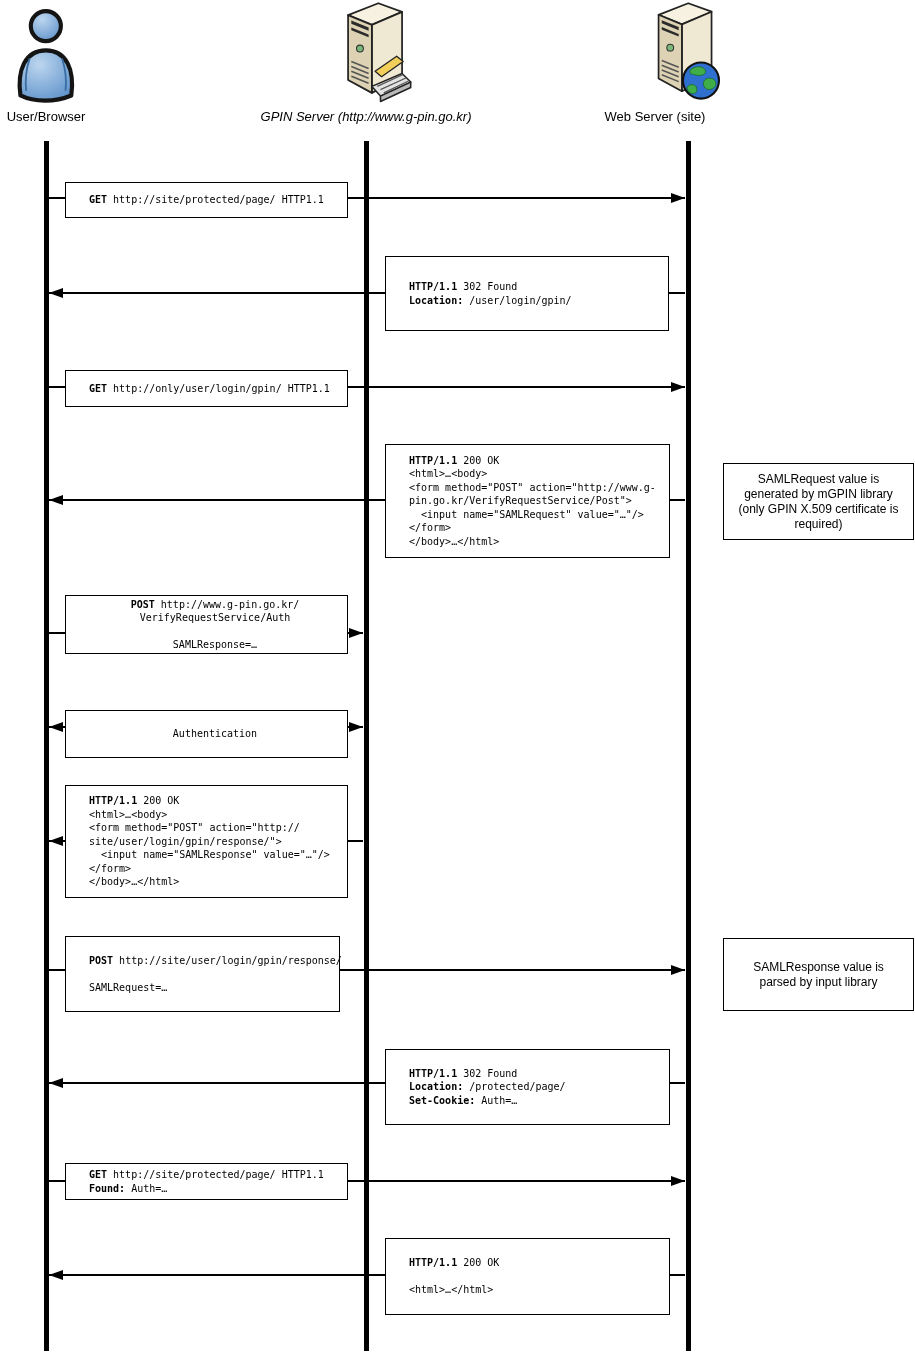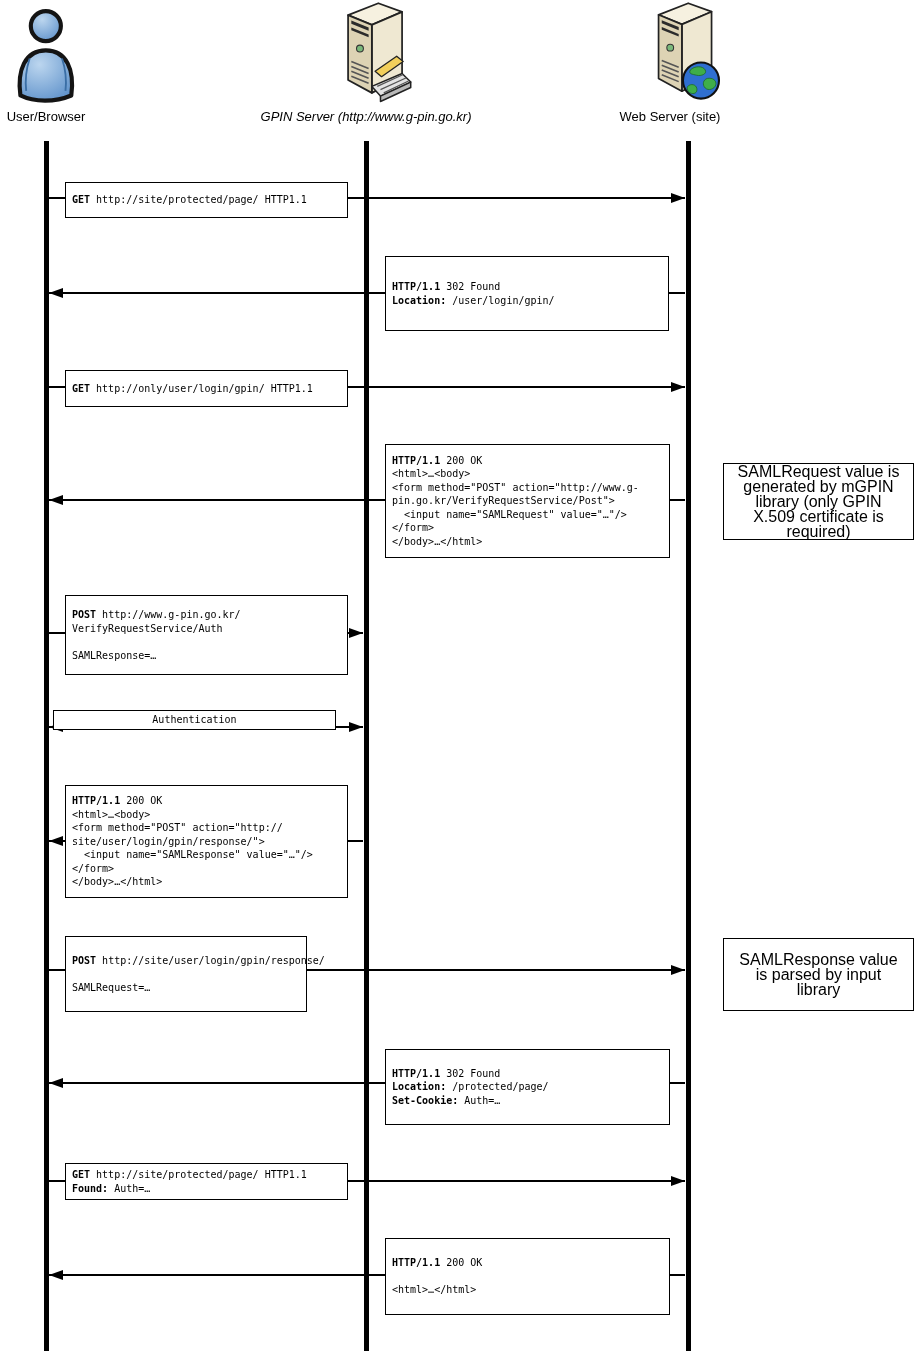--- a/index.html
+++ b/index.html
@@ -12,25 +12,25 @@
   .msg-line{position:absolute;height:2px;background:#000;z-index:1;}
   .arrow-right{position:absolute;width:0;height:0;border-top:5.5px solid transparent;
                border-bottom:5.5px solid transparent;border-left:14px solid #000;z-index:2;}
   .arrow-left{position:absolute;width:0;height:0;border-top:5.5px solid transparent;
               border-bottom:5.5px solid transparent;border-right:14px solid #000;z-index:2;}
   .msg-box{position:absolute;background:#fff;border:1.5px solid #000;z-index:4;
            box-sizing:border-box;display:flex;flex-direction:column;justify-content:center;
            padding:4px 6px;font-family:"DejaVu Sans Mono","Liberation Mono",monospace;
            font-size:10px;line-height:13.5px;color:#000;}
   .msg-box.center{align-items:center;text-align:center;}
-  .code-line{white-space:pre;min-height:13.5px;}
+  .code-line{white-space:pre;min-height:13.5px;margin-left:17px;}
   .bold{font-weight:bold;}
   .note-box{position:absolute;background:#fff;border:1.5px solid #000;z-index:4;
             box-sizing:border-box;display:flex;align-items:center;justify-content:center;
-            text-align:center;font-family:"Liberation Sans",sans-serif;font-size:16px;
+            text-align:center;font-family:"Liberation Sans",sans-serif;font-size:12px;
             line-height:15px;padding:6px 10px;color:#000;}
 </style>
 </head>
 <body>
 
 <div id="stage">
 
   <svg class="actor-icon" style="left:10px;top:6px;" width="74" height="98" viewBox="0 0 64 84">
     <defs>
       <radialGradient id="pg" cx="38%" cy="28%" r="85%">
@@ -66,21 +66,21 @@
     <polygon points="12,14 34,23 34,86 12,74" fill="#ddd3b4" stroke="#222" stroke-width="1.6" stroke-linejoin="round"></polygon>
     <polygon points="15,19 31,25.5 31,28.5 15,22" fill="#2b2b2b"></polygon>
     <polygon points="15,25.5 31,32 31,34.5 15,28" fill="#2b2b2b"></polygon>
     <circle cx="23" cy="45" r="3.2" fill="#7ab87a" stroke="#333" stroke-width="1"></circle>
     <path d="M15 57 L31 63.5 M15 61.5 L31 68 M15 66 L31 72.5 M15 70.5 L31 77" stroke="#555" stroke-width="1.5"></path>
     <circle cx="52" cy="76" r="17" fill="#2f6fd0" stroke="#111" stroke-width="2"></circle>
     <path d="M42 66 C46 62 54 62 56 66 C58 70 52 72 48 71 C44 70 40 70 42 66 Z" fill="#3fae49" stroke="#1d6b2a" stroke-width="0.8"></path>
     <path d="M58 74 C63 73 67 76 66 80 C65 84 59 86 56 83 C53 80 54 75 58 74 Z" fill="#3fae49" stroke="#1d6b2a" stroke-width="0.8"></path>
     <path d="M42 80 C46 79 49 82 48 86 C47 89 42 89 40 86 C38 83 39 81 42 80 Z" fill="#3fae49" stroke="#1d6b2a" stroke-width="0.8"></path>
   </svg>
-  <div class="actor-label" style="left:568px;top:109px;width:204px;">Web Server (site)</div>
+  <div class="actor-label" style="left:553px;top:109px;width:204px;">Web Server (site)</div>
 
   <div id="diagram">
       <div class="lifeline" style="left: 43.5px; top: 141px; height: 1210px;"></div>
       <div class="lifeline" style="left: 363.5px; top: 141px; height: 1210px;"></div>
       <div class="lifeline" style="left: 685.5px; top: 141px; height: 1210px;"></div>
       <div class="msg-line" style="left: 49px; top: 197px; width: 636px;"></div>
       <div class="arrow-right" style="left: 671px; top: 192.5px;"></div>
       <div class="msg-box" style="left: 65px; top: 182px; width: 283px; height: 36px;">
         <div class="code-line"><span class="bold">GET</span><span> http://site/protected/page/ HTTP1.1</span></div>
       </div>
@@ -101,46 +101,46 @@
         <div class="code-line"><span class="bold">HTTP/1.1</span><span> 200 OK</span></div>
         <div class="code-line"><span>&lt;html&gt;…&lt;body&gt;</span></div>
         <div class="code-line"><span>&lt;form method="POST" action="http://www.g-</span></div>
         <div class="code-line"><span>pin.go.kr/VerifyRequestService/Post"&gt;</span></div>
         <div class="code-line"><span>  &lt;input name="SAMLRequest" value="…"/&gt;</span></div>
         <div class="code-line"><span>&lt;/form&gt;</span></div>
         <div class="code-line"><span>&lt;/body&gt;…&lt;/html&gt;</span></div>
       </div>
       <div class="msg-line" style="left: 49px; top: 632px; width: 314px;"></div>
       <div class="arrow-right" style="left: 349px; top: 627.5px;"></div>
-      <div class="msg-box" style="left: 65px; top: 595px; width: 283px; height: 80px;">
+      <div class="msg-box" style="left: 65px; top: 595px; width: 283px; height: 59px; align-items: center;">
         <div class="code-line"><span class="bold">POST</span><span> http://www.g-pin.go.kr/</span></div>
         <div class="code-line"><span>VerifyRequestService/Auth</span></div>
         <div class="code-line"></div>
         <div class="code-line"><span>SAMLResponse=…</span></div>
       </div>
       <div class="msg-line" style="left: 49px; top: 726px; width: 314px;"></div>
       <div class="arrow-right" style="left: 349px; top: 721.5px;"></div>
       <div class="arrow-left" style="left: 49px; top: 721.5px;"></div>
-      <div class="msg-box center" style="left: 53px; top: 710px; width: 283px; height: 20px;">
+      <div class="msg-box center" style="left: 65px; top: 710px; width: 283px; height: 48px;">
         <div class="code-line"><span>Authentication</span></div>
       </div>
       <div class="msg-line" style="left: 49px; top: 840px; width: 314px;"></div>
       <div class="arrow-left" style="left: 49px; top: 835.5px;"></div>
       <div class="msg-box" style="left: 65px; top: 785px; width: 283px; height: 113px;">
         <div class="code-line"><span class="bold">HTTP/1.1</span><span> 200 OK</span></div>
         <div class="code-line"><span>&lt;html&gt;…&lt;body&gt;</span></div>
         <div class="code-line"><span>&lt;form method="POST" action="http://</span></div>
         <div class="code-line"><span>site/user/login/gpin/response/"&gt;</span></div>
         <div class="code-line"><span>  &lt;input name="SAMLResponse" value="…"/&gt;</span></div>
         <div class="code-line"><span>&lt;/form&gt;</span></div>
         <div class="code-line"><span>&lt;/body&gt;…&lt;/html&gt;</span></div>
       </div>
       <div class="msg-line" style="left: 49px; top: 969px; width: 636px;"></div>
       <div class="arrow-right" style="left: 671px; top: 964.5px;"></div>
-      <div class="msg-box" style="left: 65px; top: 936px; width: 242px; height: 76px;">
+      <div class="msg-box" style="left: 65px; top: 936px; width: 275px; height: 76px;">
         <div class="code-line"><span class="bold">POST</span><span> http://site/user/login/gpin/response/</span></div>
         <div class="code-line"></div>
         <div class="code-line"><span>SAMLRequest=…</span></div>
       </div>
       <div class="msg-line" style="left: 49px; top: 1082px; width: 636px;"></div>
       <div class="arrow-left" style="left: 49px; top: 1077.5px;"></div>
       <div class="msg-box" style="left: 385px; top: 1049px; width: 285px; height: 76px;">
         <div class="code-line"><span class="bold">HTTP/1.1</span><span> 302 Found</span></div>
         <div class="code-line"><span class="bold">Location:</span><span> /protected/page/</span></div>
         <div class="code-line"><span class="bold">Set-Cookie:</span><span> Auth=…</span></div>

